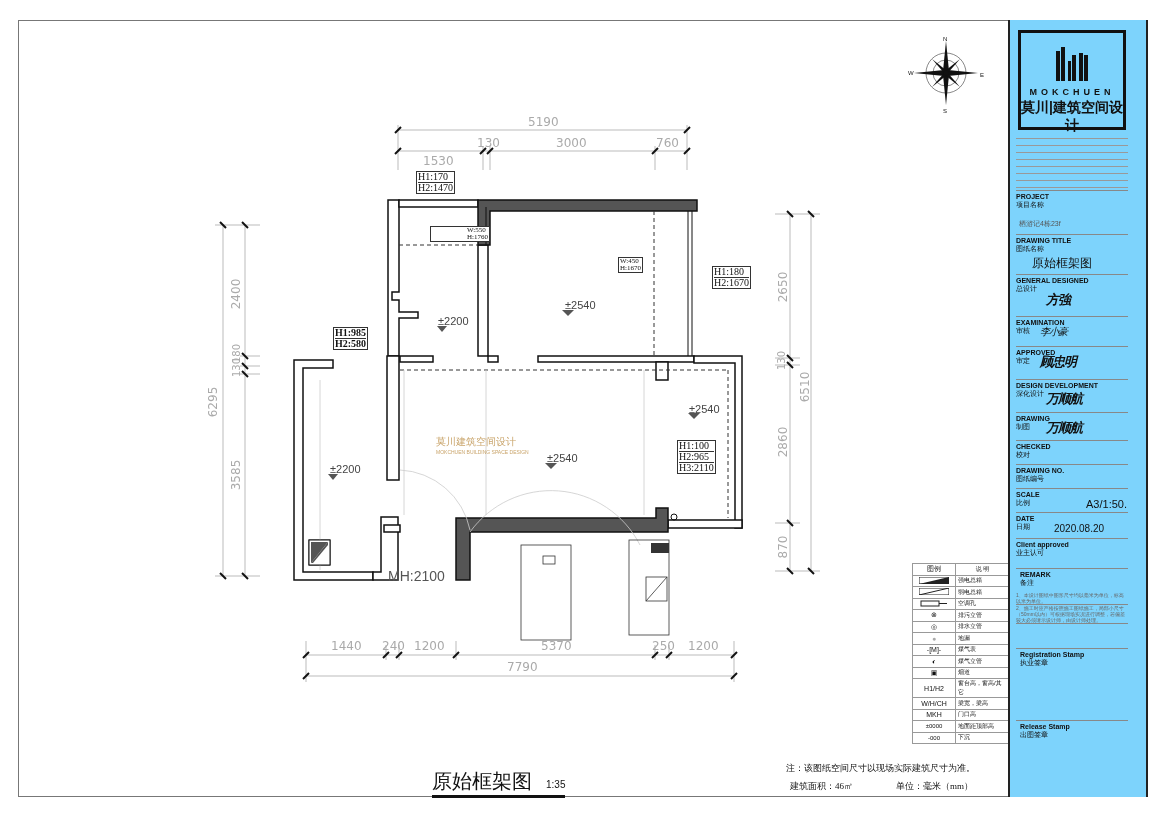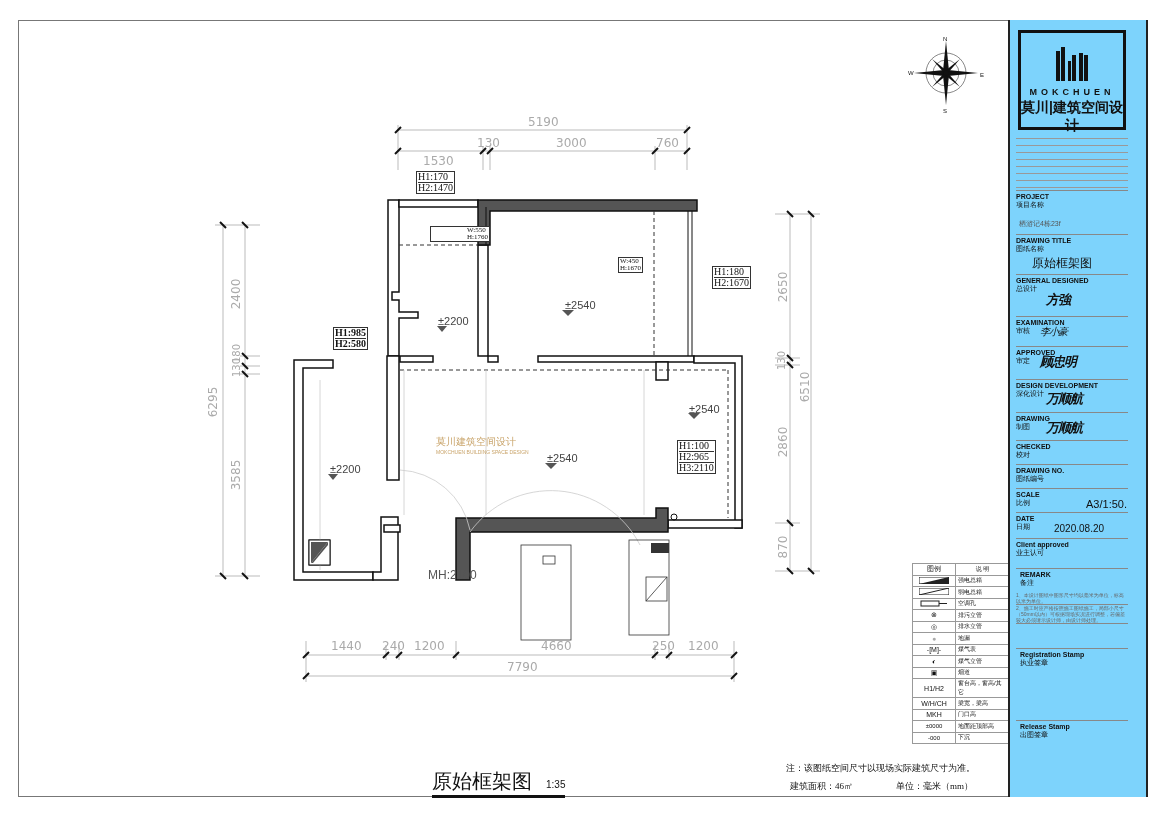--- a/index.html
+++ b/index.html
@@ -181,21 +181,21 @@
 
 <span class="dim" style="left:528px;top:115px;">5190</span>
 <span class="dim" style="left:423px;top:154px;">1530</span>
 <span class="dim" style="left:477px;top:136px;">130</span>
 <span class="dim" style="left:556px;top:136px;">3000</span>
 <span class="dim" style="left:656px;top:136px;">760</span>
 
 <span class="dim" style="left:331px;top:639px;">1440</span>
 <span class="dim" style="left:382px;top:639px;">240</span>
 <span class="dim" style="left:414px;top:639px;">1200</span>
-<span class="dim" style="left:541px;top:639px;">4660</span>
+<span class="dim" style="left:541px;top:639px;">5370</span>
 <span class="dim" style="left:652px;top:639px;">250</span>
 <span class="dim" style="left:688px;top:639px;">1200</span>
 <span class="dim" style="left:507px;top:660px;">7790</span>
 
 <span class="dim" style="left:198px;top:395px;transform:rotate(-90deg);">6295</span>
 <span class="dim" style="left:221px;top:287px;transform:rotate(-90deg);">2400</span>
 <span class="dim" style="left:227px;top:348px;transform:rotate(-90deg);font-size:10px;">180</span>
 <span class="dim" style="left:227px;top:362px;transform:rotate(-90deg);font-size:10px;">130</span>
 <span class="dim" style="left:221px;top:468px;transform:rotate(-90deg);">3585</span>
 
@@ -223,21 +223,21 @@
   <div style="border-top:1px solid #333;">H3:2110</div>
 </div>
 <div class="tag small" style="left:430px;top:226px;padding-left:36px;">
   <div>W:550</div>
   <div>H:1760</div>
 </div>
 <div class="tag small" style="left:618px;top:257px;">
   <div>W:450</div>
   <div>H:1670</div>
 </div>
-<span class="lvl" style="left:428px;top:568px;color:#555;font-size:12px;">MH:2100</span>
+<span class="lvl" style="left:388px;top:568px;color:#555;font-size:14px;">MH:2100</span>
 
 <span class="lvl" style="left:438px;top:315px;">±2200</span>
 <span class="lvl" style="left:565px;top:299px;">±2540</span>
 <span class="lvl" style="left:330px;top:463px;">±2200</span>
 <span class="lvl" style="left:547px;top:452px;">±2540</span>
 <span class="lvl" style="left:689px;top:403px;">±2540</span>
 
 <div class="wm">
   <div class="cn">莫川建筑空间设计</div>
   <div class="en">MOKCHUEN BUILDING SPACE DESIGN</div>

